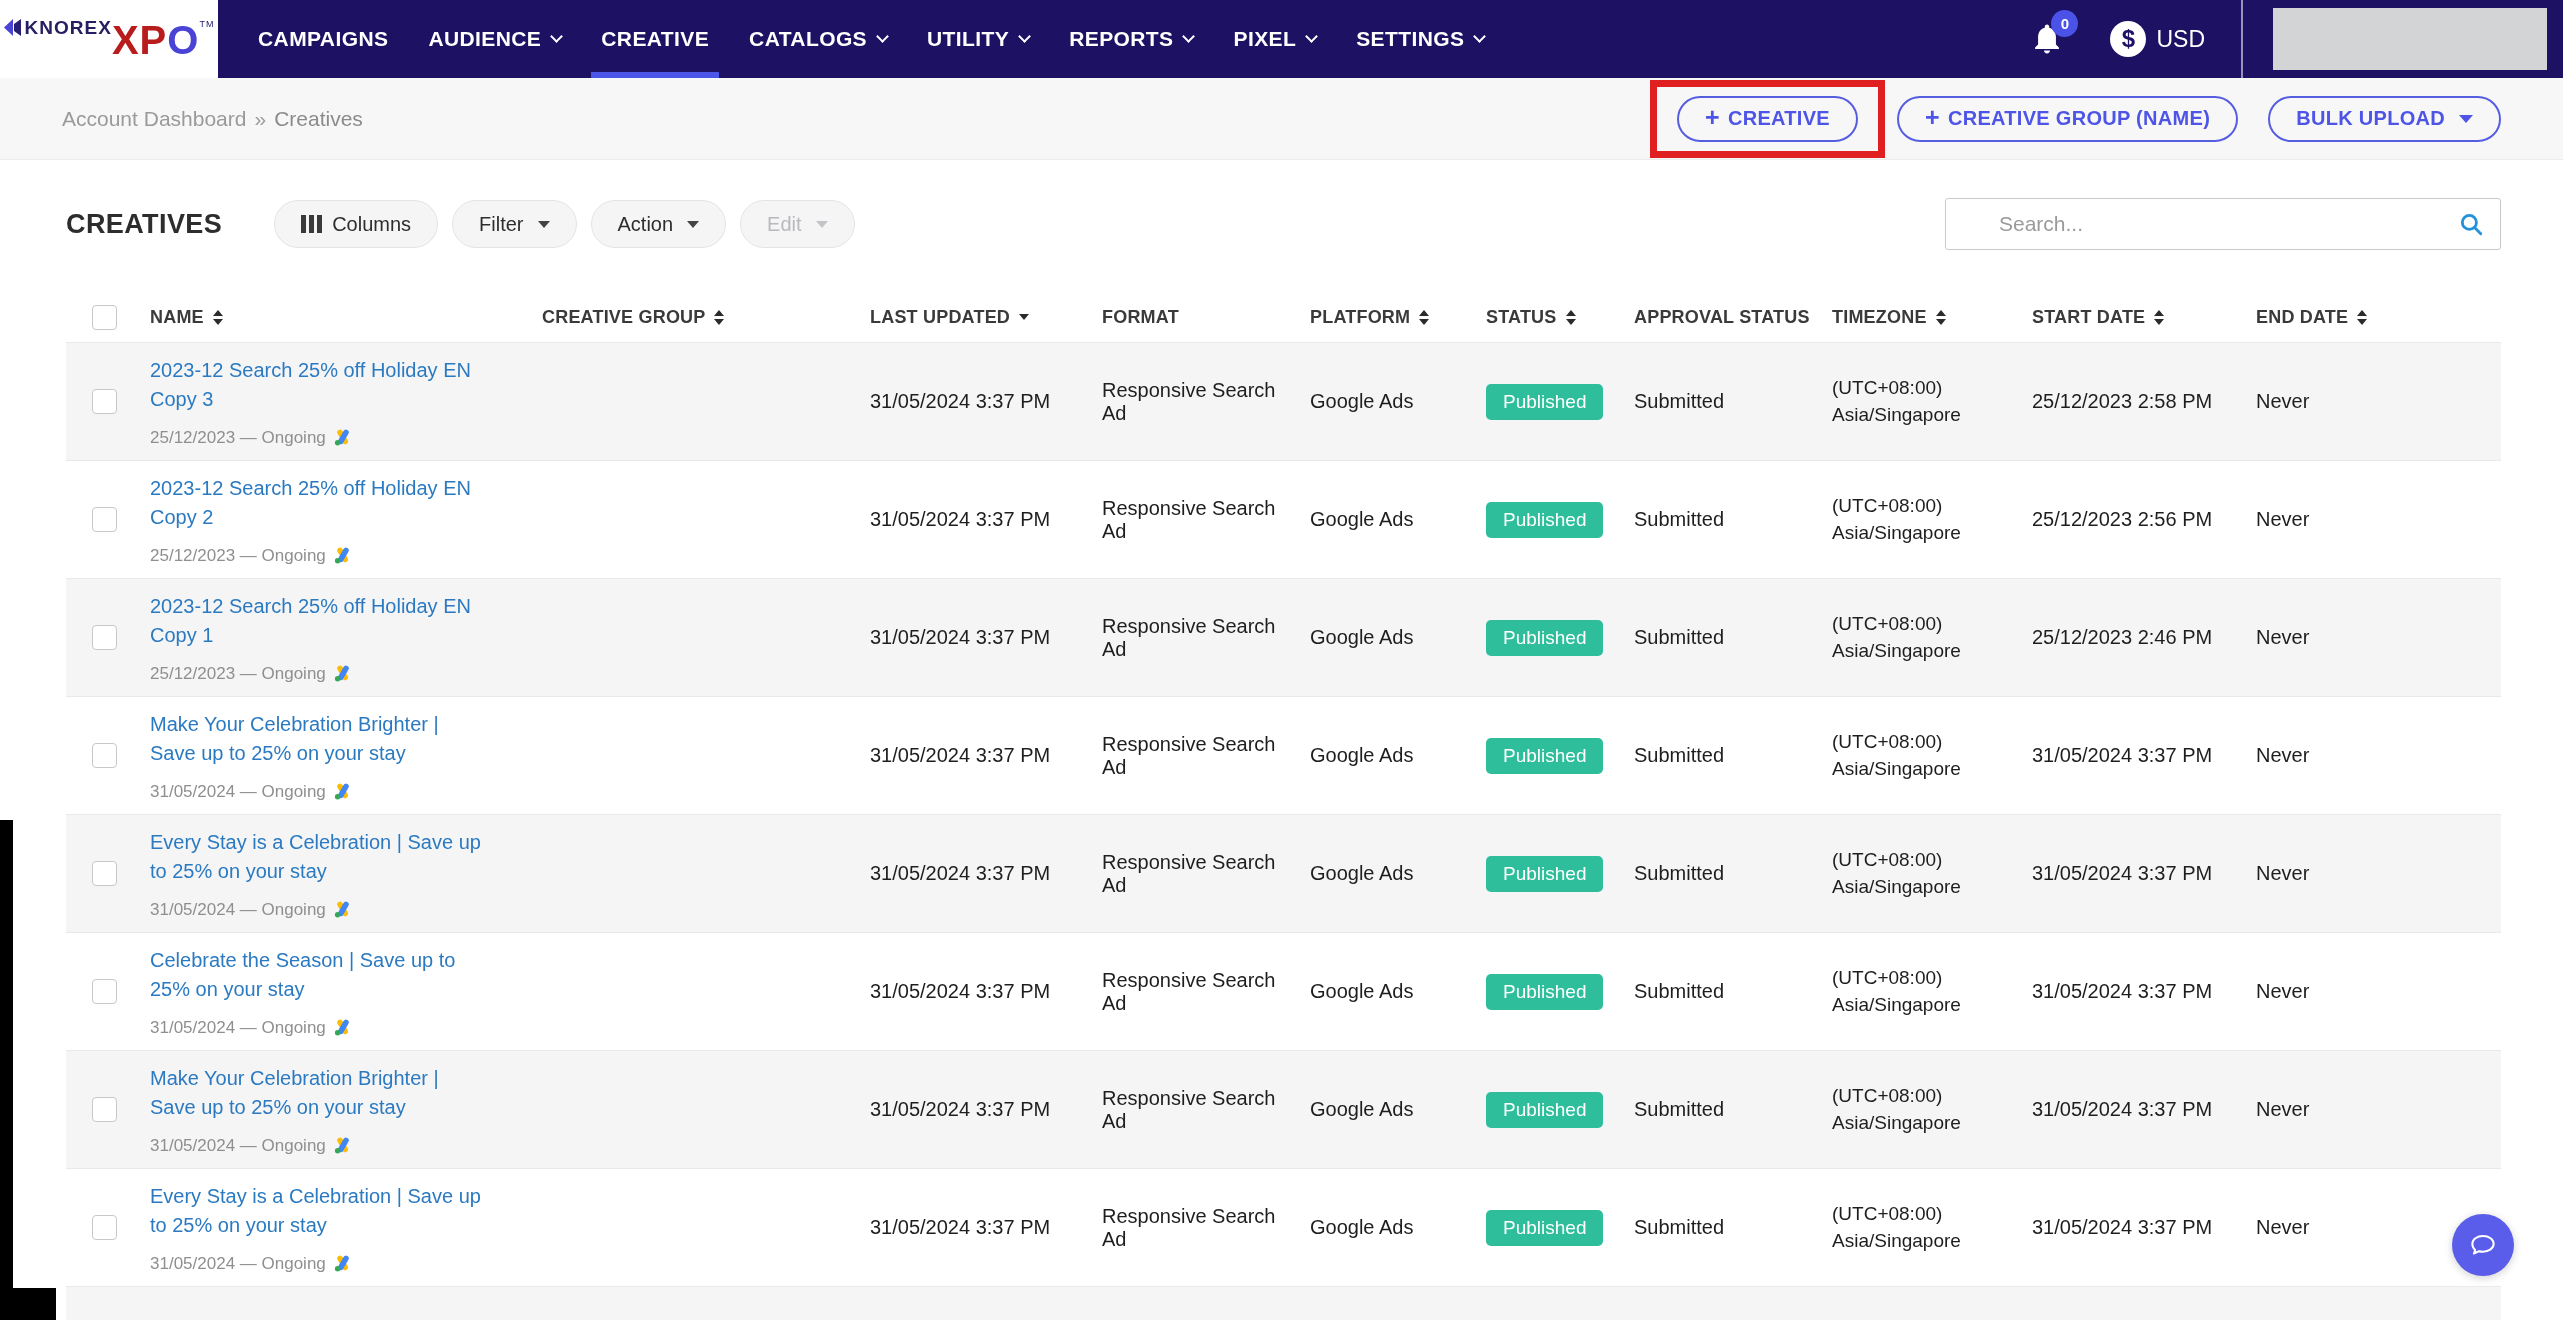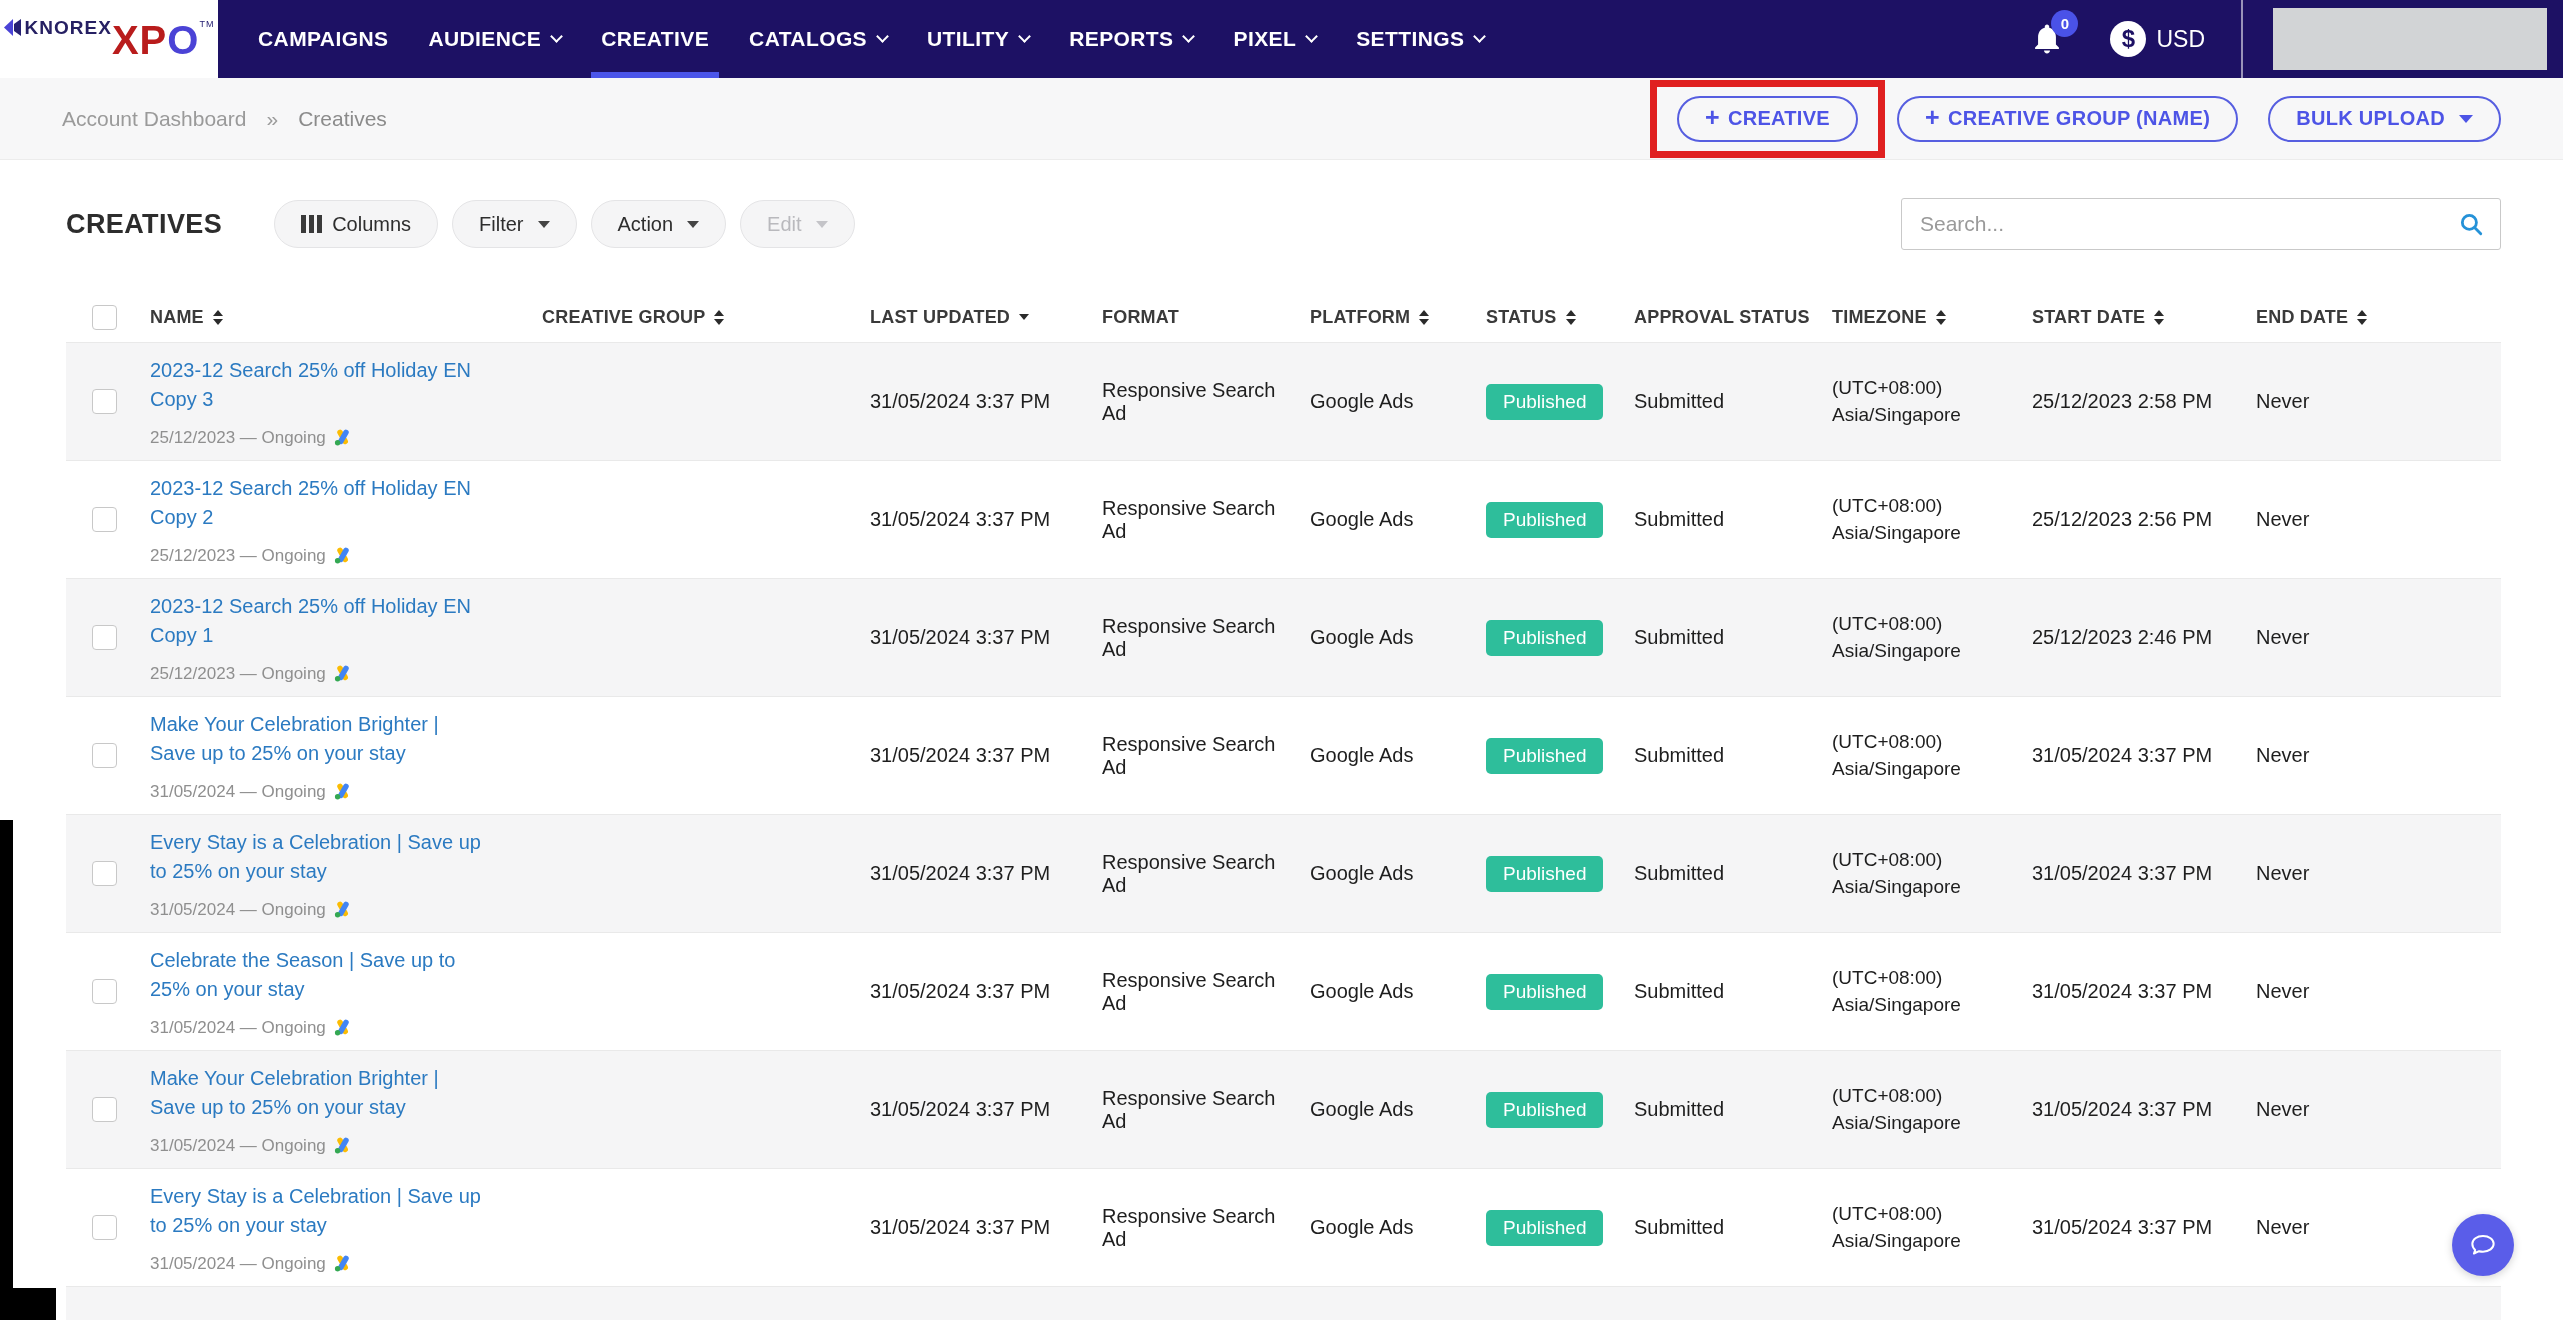--- a/index.html
+++ b/index.html
@@ -29,21 +29,21 @@
                 display:flex; align-items:center; justify-content:center; }
   .currency { display:flex; align-items:center; gap:10px; color:#fff; font-size:23px; margin-right:36px; cursor:pointer; }
   .dollar-circle { width:36px; height:36px; border-radius:50%; background:#fff; color:#1d1164;
                    font-weight:800; font-size:24px; display:flex; align-items:center; justify-content:center; }
   .nav-divider { width:2px; height:78px; background:rgba(255,255,255,.55); }
   .redacted { width:274px; height:62px; background:#d2d4d6; margin:0 16px 0 30px; align-self:center; }
 
   
   .band { position:absolute; top:78px; left:0; width:2563px; height:82px; background:#f7f7f8;
           border-bottom:1px solid #ececec; display:flex; align-items:center; }
-  .breadcrumb { display:flex; align-items:center; gap:20px; margin-left:62px;
+  .breadcrumb { display:flex; align-items:center; gap:8px; margin-left:62px;
                 font-size:21px; color:#9a9a9a; }
   .crumb-current { color:#8b8b8b; }
   .band-actions { margin-left:auto; margin-right:62px; display:flex; align-items:center; }
   .pill-btn { height:46px; border:2px solid #565ee0; border-radius:23px; background:transparent;
               color:#4d54e6; font-weight:700; font-size:20px; letter-spacing:.3px;
               padding:0 26px; display:flex; align-items:center; gap:8px; cursor:pointer;
               font-family:inherit; white-space:nowrap; }
   .pill-btn .plus { font-size:25px; font-weight:800; margin-top:-2px; }
   .red-annotation { border:7px solid #e02020; padding:9px 20px; display:flex; align-items:center; }
   .btn-group-beta { margin-left:12px; }
@@ -57,23 +57,23 @@
   .page-title { font-size:27px; font-weight:800; color:#2d2d2d; letter-spacing:.4px; margin-right:52px; }
   .tool-pill { height:48px; border-radius:24px; background:#f5f5f6; border:1px solid #e4e4e6;
                color:#2e2e2e; font-size:20px; font-family:inherit; padding:0 26px; margin-right:14px;
                display:flex; align-items:center; gap:10px; cursor:pointer; }
   .tool-pill.disabled { color:#b9b9bd; cursor:default; }
   .caret-dark { width:0; height:0; border-left:6px solid transparent; border-right:6px solid transparent;
                 border-top:7px solid #444; display:inline-block; margin-left:4px; }
   .tool-pill.disabled .caret-dark { border-top-color:#c4c4c8; }
   .col-bars { display:inline-flex; gap:3px; }
   .col-bars i { width:5px; height:18px; background:#3a3a3a; display:block; }
-  .search-wrap { position:absolute; top:198px; right:62px; width:600px; height:52px;
+  .search-wrap { position:absolute; top:198px; right:62px; width:556px; height:52px;
                  border:1px solid #c9c9c9; border-radius:3px; background:#fff;
-                 display:flex; align-items:center; }
+                 display:flex; align-items:center;padding-left:35px; }
   .search-input { flex:1; border:none; outline:none; font-size:21px; color:#444;
                   padding:0 18px; background:transparent; font-family:inherit; }
   .search-input::placeholder { color:#9a9a9a; }
   .search-icon { margin-right:16px; cursor:pointer; display:flex; }
 
   
   .table { position:absolute; top:292px; left:66px; width:2435px; }
   .thead { display:flex; align-items:center; height:50px; }
   .th { font-size:18px; font-weight:600; color:#3a3a3a; letter-spacing:.2px;
         display:flex; align-items:center; gap:9px; padding-left:20px; cursor:pointer; }

